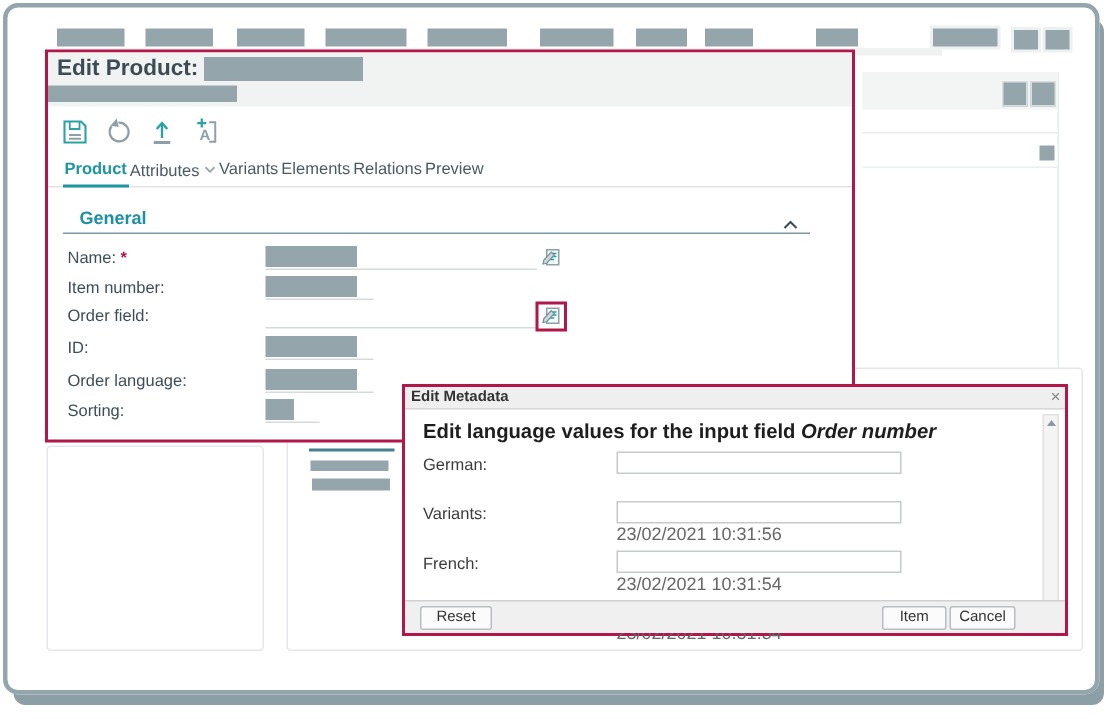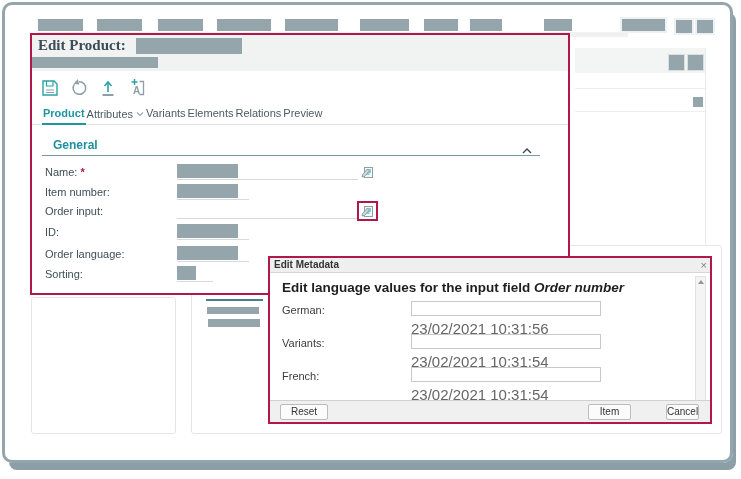--- a/index.html
+++ b/index.html
@@ -24,21 +24,21 @@
   .rpanel { position:absolute; left:575px; top:48px; width:131px; height:209px; background:#fff; border-right:1px solid #e9ecee; }
   .rpanel-head { position:absolute; left:0; top:0; right:0; height:25px; background:#f3f4f4; }
   .sq-btn { position:absolute; background:#95a5ac; border:1px solid #d9dedf; }
 
   
   .dlg { position:absolute; background:#fff; border:2px solid #b2174a; }
   .dlg-product { left:30px; top:33px; width:540px; height:262px; z-index:10; }
   .dlg-meta { left:268px; top:256px; width:444px; height:168px; z-index:20; font-size:11px; }
 
   
-  .p-head { position:absolute; left:0; top:0; right:0; height:36px; background:#f1f2f2;font-family:Liberation Serif, serif; }
+  .p-head { position:absolute; left:0; top:0; right:0; height:36px; background:#f1f2f2; }
   .p-title { position:absolute; left:6px; top:2px; font-size:15px; font-weight:bold; color:#3b4c57; }
   .toolbar { position:absolute; left:8px; top:43px; display:flex; gap:9px; }
   .tool { width:20px; height:20px; display:flex; align-items:center; justify-content:center; cursor:pointer; }
   .tabs { position:absolute; left:0; top:69px; right:0; height:21px; border-bottom:1px solid #e0e4e6; display:flex; gap:0; padding-left:10px; align-items:flex-start; }
   .tab { font-size:11px; color:#4a5a63; padding:3px 1px 4px 1px; white-space:nowrap; cursor:pointer; }
   .tab.active { color:#1e96a0; font-weight:bold; border-bottom:2px solid #1e96a0; }
   .tab .chev { margin-left:3px; vertical-align:1px; }
   .sec-title { position:absolute; left:21px; top:103px; font-size:12px; font-weight:bold; color:#1e8fa0; }
   .sec-rule { position:absolute; left:10px; top:120px; width:498px; border-top:1px solid #7c97a3; }
   .collapse { position:absolute; left:490px; top:105px; cursor:pointer; }
@@ -49,21 +49,21 @@
   .meta-ic { position:absolute; left:329px; width:13px; height:13px; cursor:pointer; }
   .hilite { position:absolute; left:325px; width:21px; height:20px; border:2px solid #b2174a; }
 
   
   .m-titlebar { position:absolute; left:0; top:0; right:0; height:15px; background:#efefef; border-bottom:1px solid #d7d7d7; }
   .m-title { position:absolute; left:4px; top:1px; font-size:10px; font-weight:bold; color:#333; }
   .m-close { position:absolute; right:3px; top:0px; font-size:11px; color:#828282; cursor:pointer; line-height:14px; }
   .m-heading { position:absolute; left:12px; top:22px; font-size:13.5px; font-weight:bold; color:#1e1e1e; }
   .m-label { position:absolute; left:12px; font-size:11px; color:#3c3c3c; }
   .m-input { position:absolute; left:141px; width:190px; height:15px; border:1px solid #c6cacc; background:#fff; font-size:10px; padding:0 3px; }
-  .m-ts { position:absolute; left:141px; font-size:15px; color:#666; }
+  .m-ts { position:absolute; left:141px; font-size:12px; color:#666;margin-top:29px; }
   .m-footer { position:absolute; left:0; right:0; bottom:0; height:22px; background:#f0f0f0; border-top:1px solid #d0d0d0; }
   .btn { position:absolute; top:3px; height:16px; background:#fbfbfb; border:1px solid #b9bdbf; border-radius:2px; font-size:10px; color:#333; text-align:center; line-height:14px; cursor:pointer; font-family:"Liberation Sans",sans-serif; }
   .m-scroll { position:absolute; right:4px; top:18px; width:11px; height:138px; background:#f4f4f4; border:1px solid #e2e2e2; }
   .tri-up, .tri-down { position:absolute; left:2px; width:0; height:0; border-left:3px solid transparent; border-right:3px solid transparent; }
   .tri-up { top:3px; border-bottom:4px solid #8a9aa0; }
   .tri-down { bottom:3px; border-top:4px solid #8a9aa0; }
 
   .card-rule { position:absolute; background:#47808e; }
 </style>
 </head>
@@ -168,21 +168,21 @@
         <rect x="3.5" y="1.5" width="8" height="10" fill="#f2fafa" stroke="#8da0a8"></rect>
         <path d="M5.5 4 H10 M5.5 6 H10 M5.5 8 H8.5" stroke="#2ba3a3" stroke-width="1"></path>
         <path d="M1.5 8.5 L6.5 3 L8.5 5 L3.5 10.5 L1 11 Z" fill="#cdd7da" stroke="#76909b" stroke-width="0.8"></path>
       </svg>
     </div>
 
     <div class="flabel" style="top:151px">Item number:</div>
     <div class="vblk" style="top:149px;width:61px"></div>
     <div class="vline" style="top:151px;width:72px;height:14px"></div>
 
-    <div class="flabel" style="top:170px">Order input:</div>
+    <div class="flabel" style="top:170px">Order field:</div>
     <div class="vline" style="top:170px;width:181px;height:14px"></div>
     <div class="meta-ic" style="top:169px">
       <svg width="13" height="13" viewBox="0 0 13 13">
         <rect x="3.5" y="1.5" width="8" height="10" fill="#f2fafa" stroke="#8da0a8"></rect>
         <path d="M5.5 4 H10 M5.5 6 H10 M5.5 8 H8.5" stroke="#2ba3a3" stroke-width="1"></path>
         <path d="M1.5 8.5 L6.5 3 L8.5 5 L3.5 10.5 L1 11 Z" fill="#cdd7da" stroke="#76909b" stroke-width="0.8"></path>
       </svg>
     </div>
     <div class="hilite" style="top:166px"></div>
 
@@ -222,18 +222,18 @@
     <div class="m-ts" style="top:128px">23/02/2021 10:31:54</div>
 
     <div class="m-scroll">
       <div class="tri-up"></div>
       <div class="tri-down"></div>
     </div>
 
     <div class="m-footer">
       <button class="btn" style="left:10px;width:48px">Reset</button>
       <button class="btn" style="left:318px;width:43px">Item</button>
-      <button class="btn" style="left:396px;width:33px">Cancel</button>
+      <button class="btn" style="left:363px;width:44px">Cancel</button>
     </div>
   </section>
 
   <div class="frame"></div>
 </div>
 
 </body></html>

